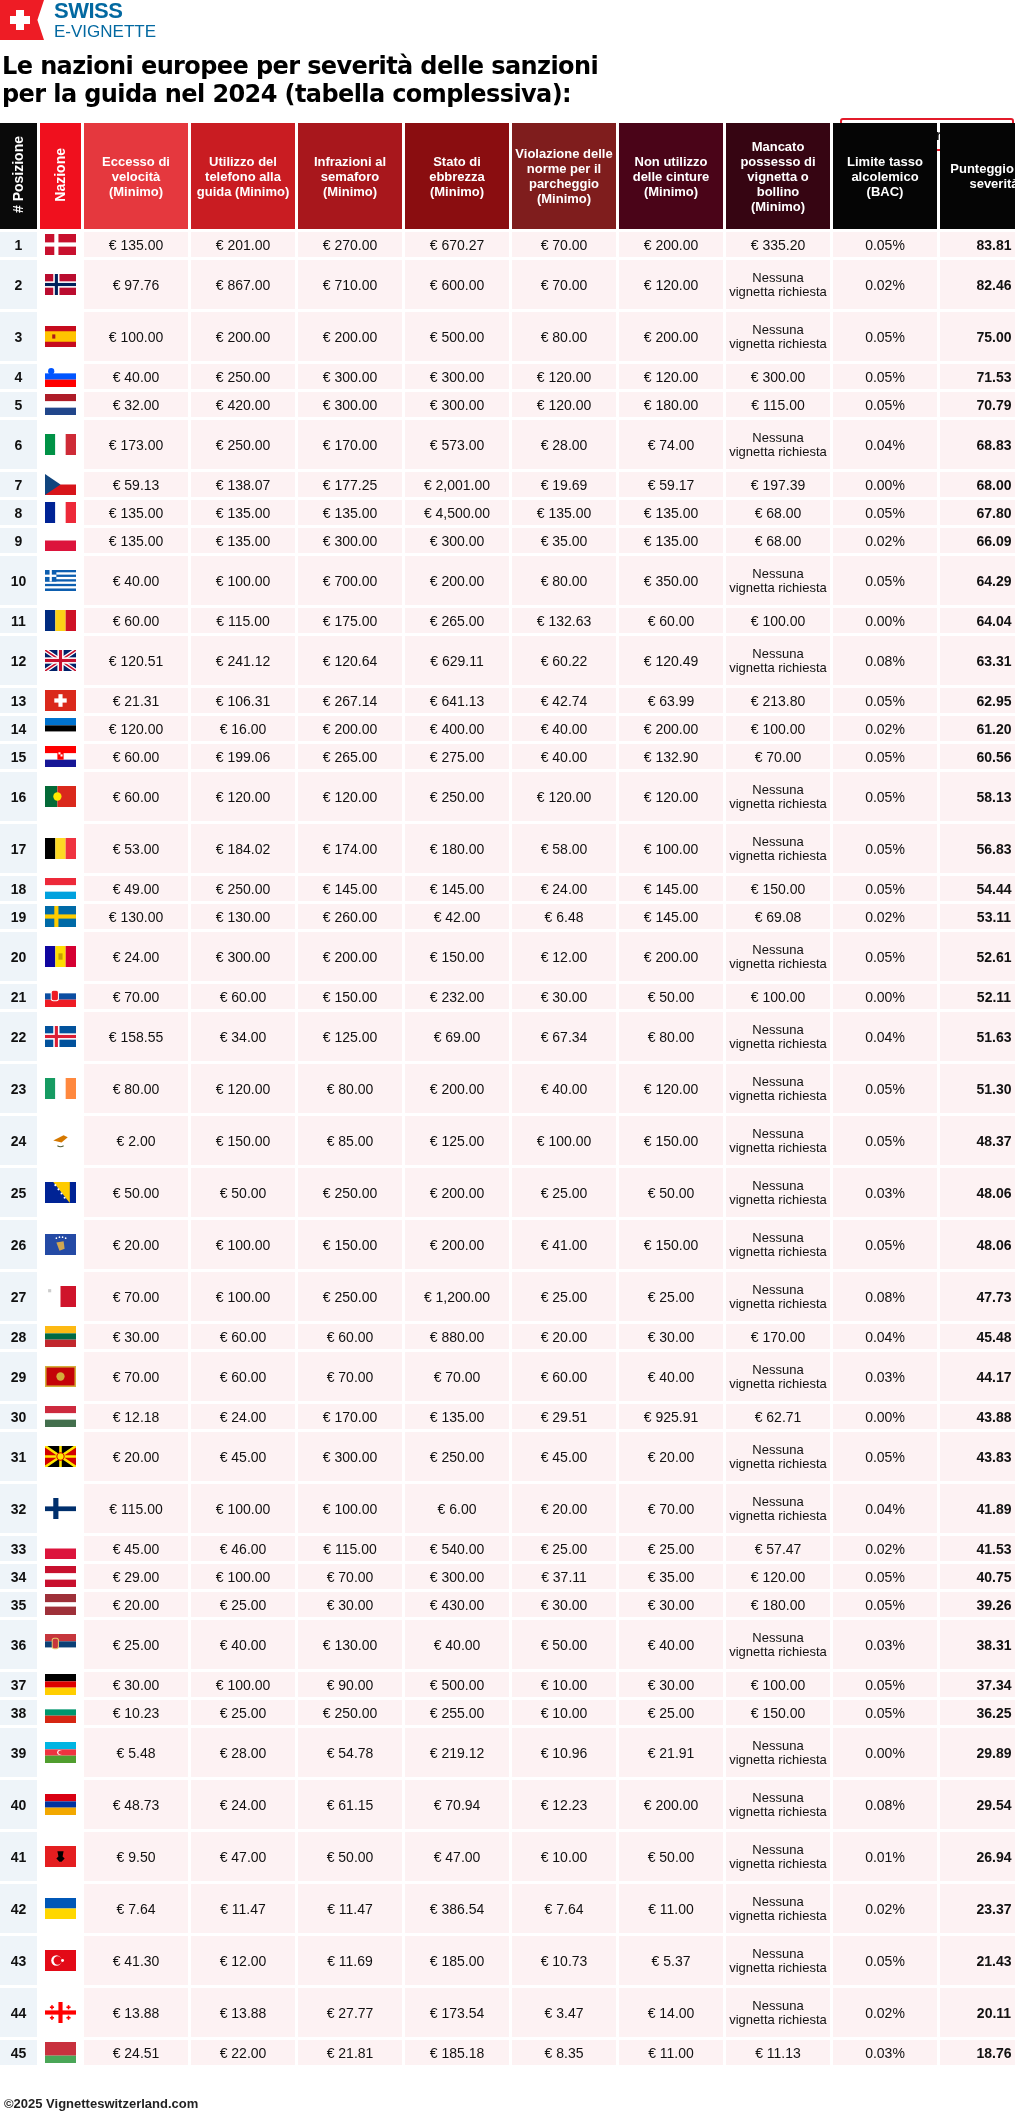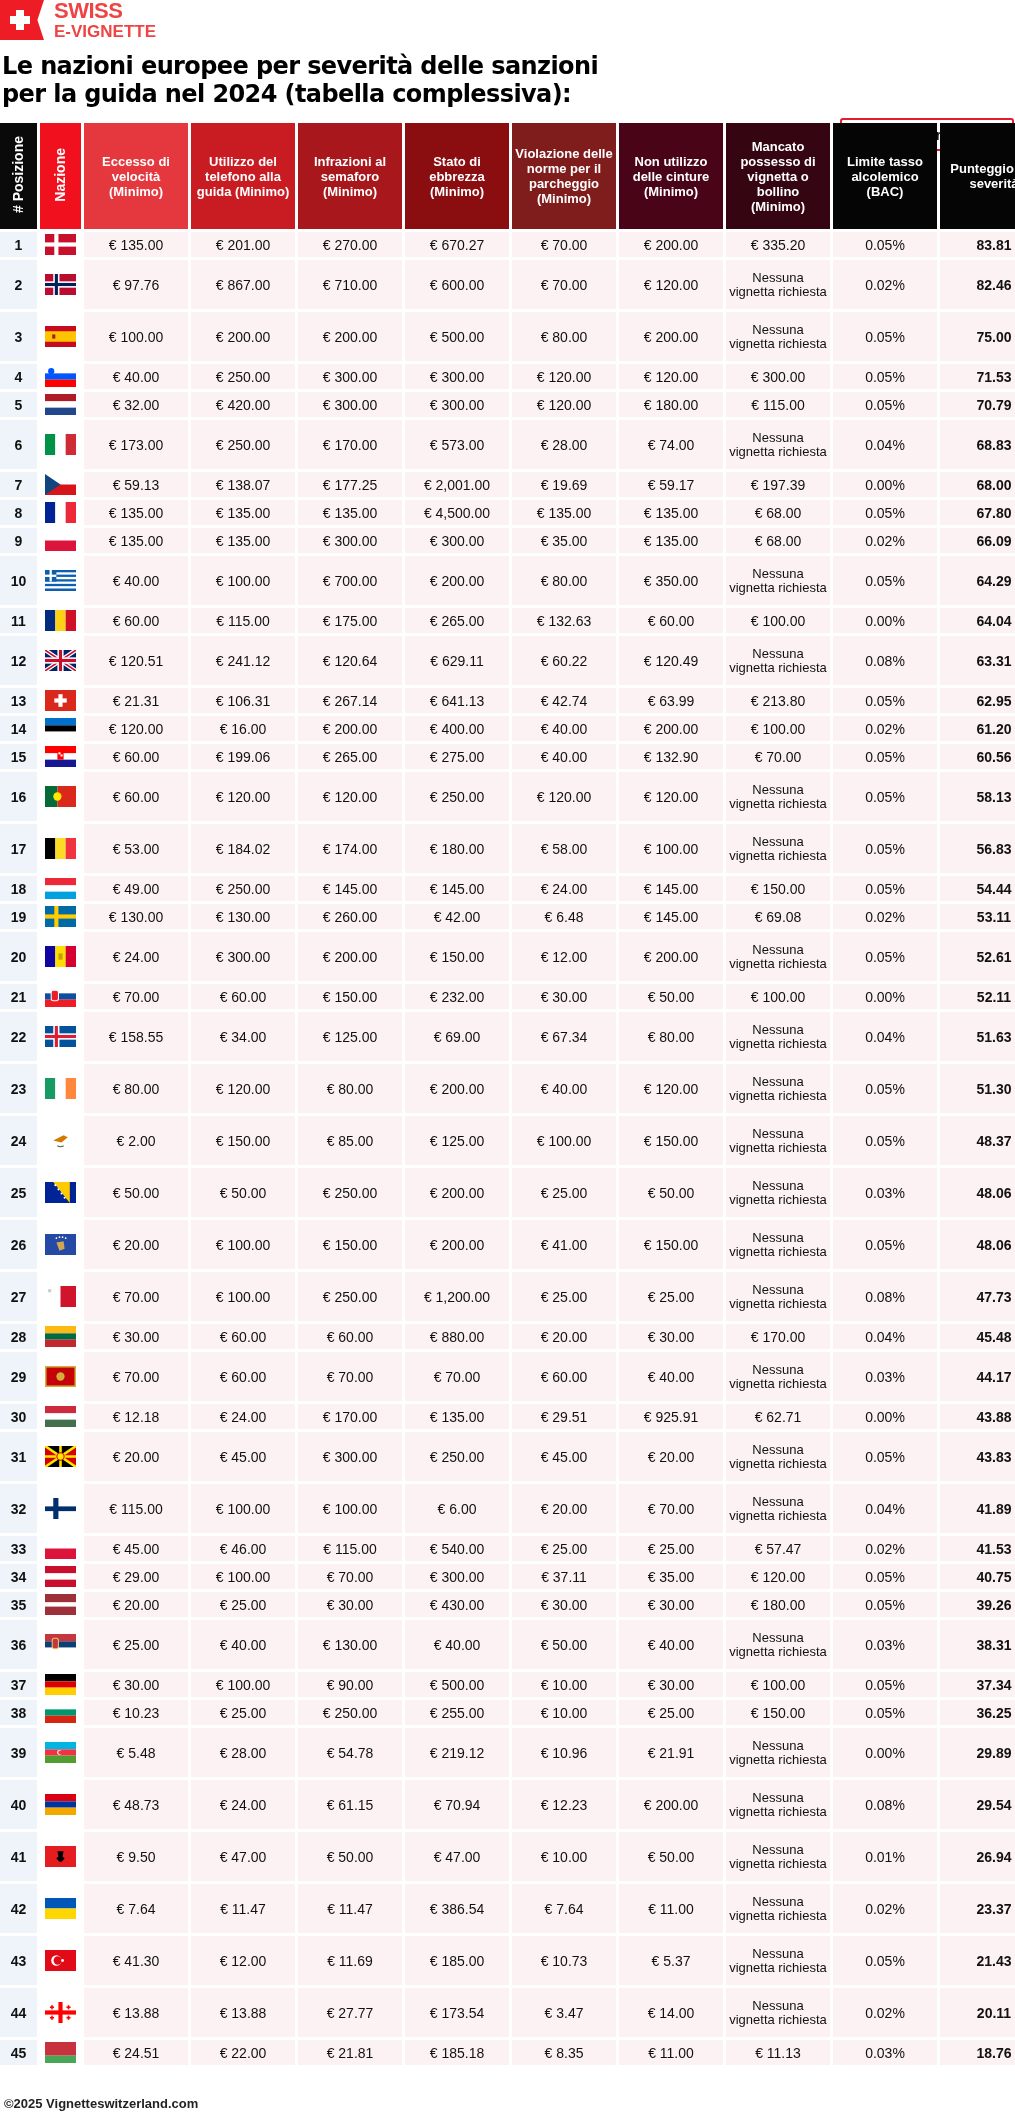--- a/index.html
+++ b/index.html
@@ -1,23 +1,23 @@
 <!DOCTYPE html>
 <html><head>
 <meta charset="utf-8">
 <style>
   * { box-sizing: border-box; margin: 0; padding: 0; }
   body { width: 1015px; height: 2120px; background: #ffffff; font-family: "Liberation Sans", sans-serif; color: #111; position: relative; overflow: hidden; }
   .logo { position: absolute; left: 0; top: 0; height: 40px; display: flex; align-items: center; }
   .logo-flag { width: 44px; height: 40px; background: #ee1c25; clip-path: polygon(0 0, 100% 0, 85% 50%, 100% 100%, 0 100%); position: relative; }
   .logo-flag .cross-v { position: absolute; left: 16px; top: 10px; width: 8px; height: 20px; background: #fff; }
   .logo-flag .cross-h { position: absolute; left: 10px; top: 16px; width: 20px; height: 8px; background: #fff; }
-  .logo-text { margin-left: 10px; line-height: 1; color: #ef4444; }
+  .logo-text { margin-left: 10px; line-height: 1; color: #0369a1; }
   .logo-text .l1 { font-size: 22px; font-weight: bold; letter-spacing: -0.5px; }
-  .logo-text .l2 { font-size: 17px; font-weight: bold; margin-top: 1px; }
+  .logo-text .l2 { font-size: 17px; font-weight: normal; margin-top: 1px; }
   .title { position: absolute; left: 2px; top: 52px; width: 620px; font-size: 24px; font-weight: bold; line-height: 28px; color: #000; font-family: "DejaVu Sans", sans-serif; letter-spacing: -0.6px; }
   .dl-btn { position: absolute; left: 840px; top: 70px; width: 174px; height: 33px; border: 2px solid #e31b2a; border-radius: 3px; background: #fff; display: flex; align-items: center; justify-content: center; font-size: 15px; font-weight: bold; color: #111; gap: 6px; cursor: pointer; margin-top: 48px; }
   .dl-btn svg { width: 16px; height: 16px; }
 
   table { position: absolute; left: 0; top: 120px; width: 1015px; border-collapse: separate; border-spacing: 3px 3px; margin-left: -3px; table-layout: fixed; }
   th { color: #fff; font-weight: bold; font-size: 13px; line-height: 15px; text-align: center; vertical-align: middle; height: 106px; padding: 2px 3px; }
   th.vert { padding: 0; }
   th.vert span { display: inline-block; writing-mode: vertical-rl; transform: rotate(180deg); font-size: 14px; }
   td { text-align: center; vertical-align: middle; font-size: 14px; background: #fdf2f3; padding: 2px 2px; line-height: 14px; }
   td.pos { background: #eef4f9; font-weight: bold; }

